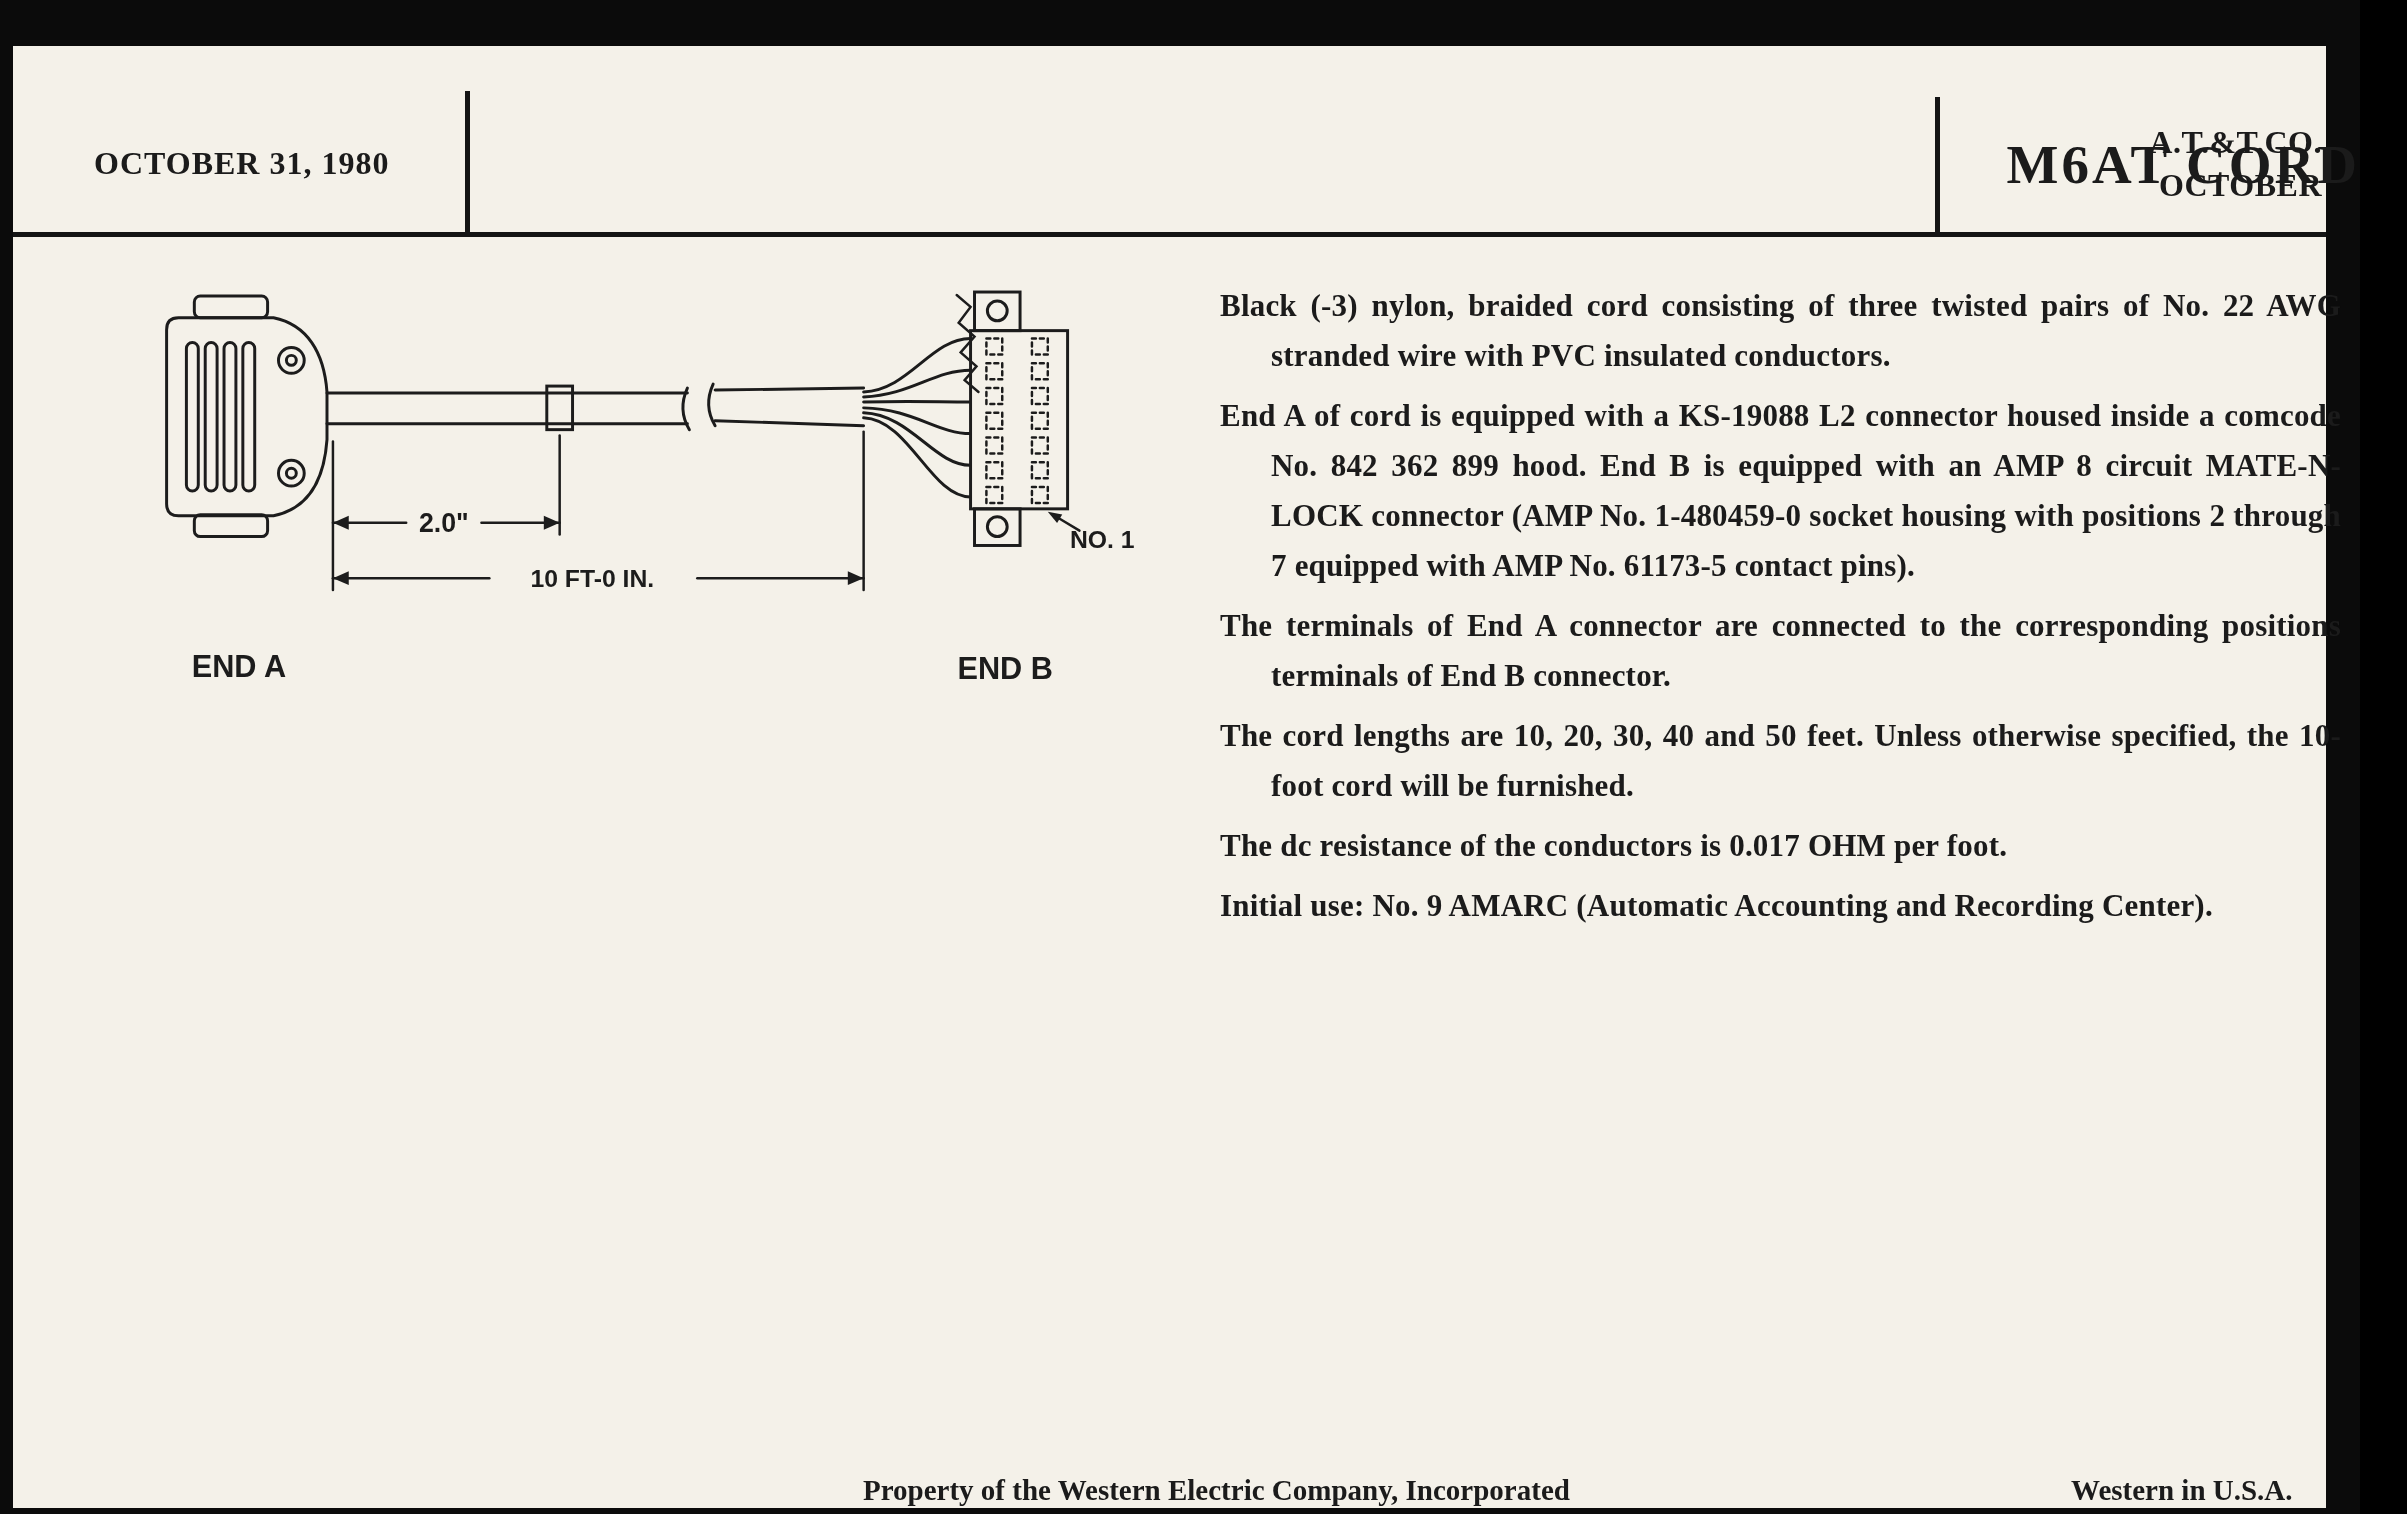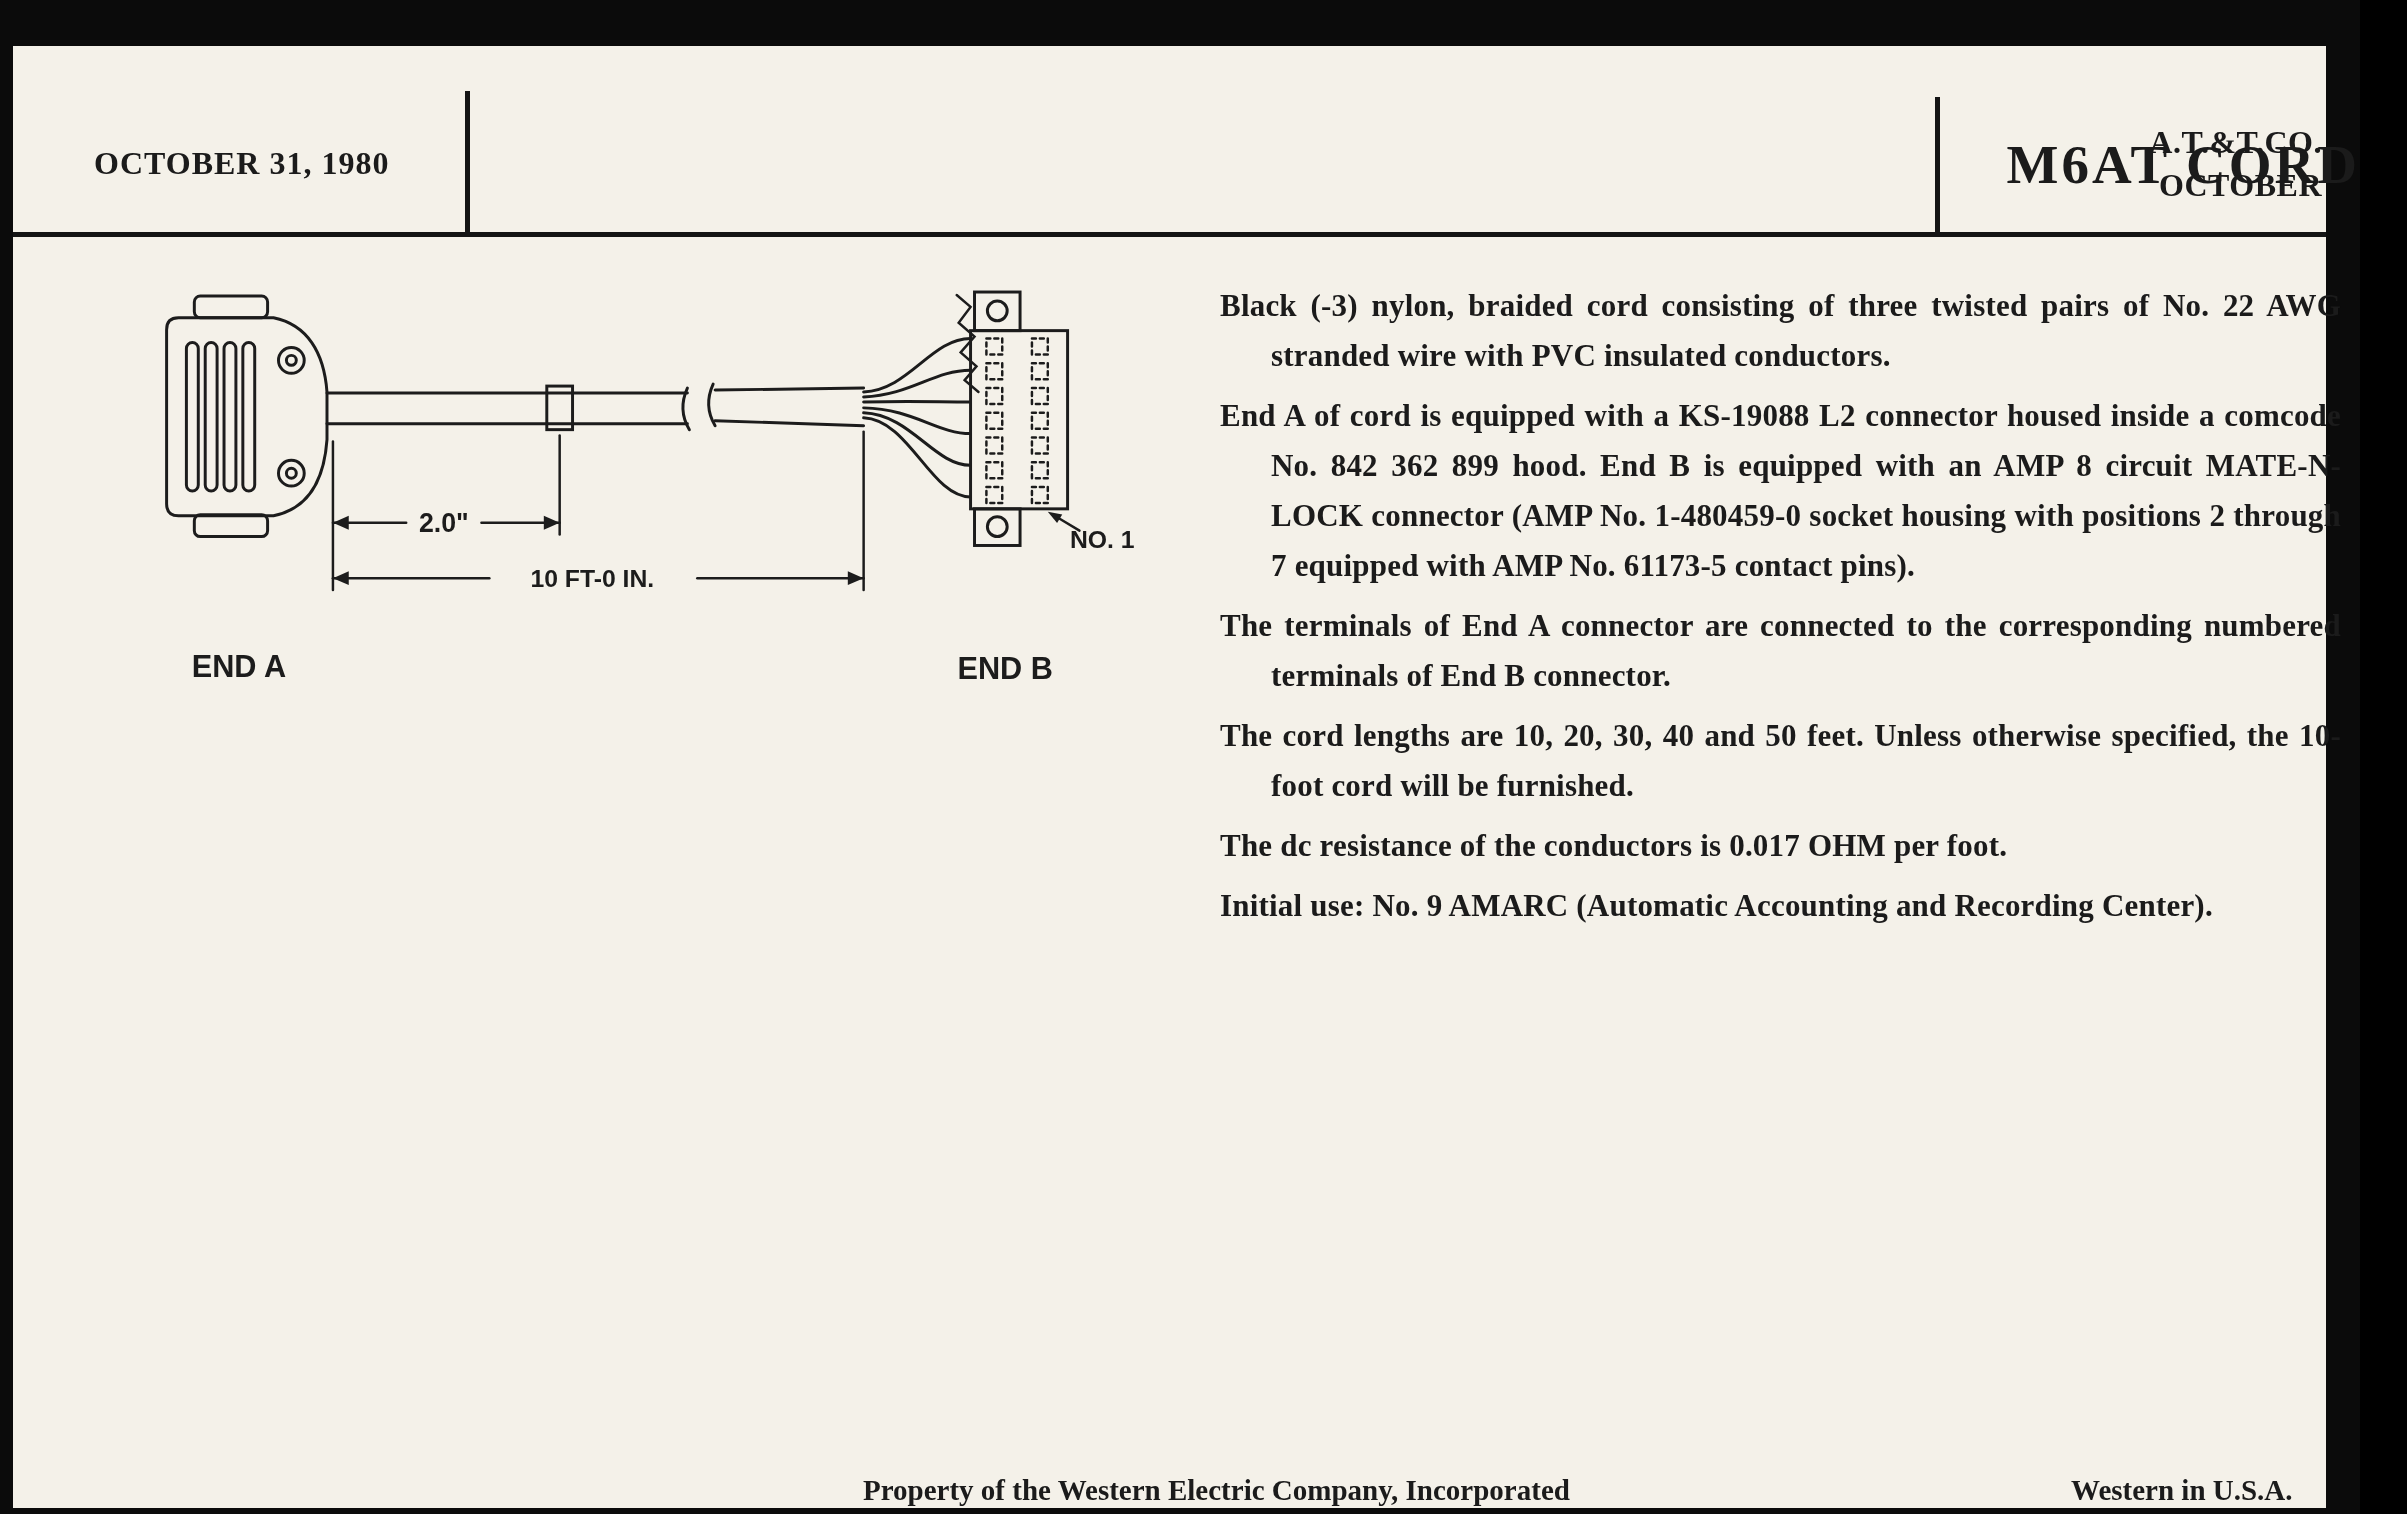--- a/index.html
+++ b/index.html
@@ -147,21 +147,21 @@
     <text x="320" y="253" text-anchor="middle" font-size="27">2.0"</text>
     <text x="470" y="309" text-anchor="middle" font-size="25">10 FT-0 IN.</text>
     <text x="985" y="270" text-anchor="middle" font-size="25">NO. 1</text>
     <text x="113" y="400" text-anchor="middle" font-size="31">END A</text>
     <text x="887" y="402" text-anchor="middle" font-size="31">END B</text>
   </svg>
 
   <div class="body-text">
     <p>Black (-3) nylon, braided cord consisting of three twisted pairs of No. 22 AWG stranded wire with PVC insulated conductors.</p>
     <p>End A of cord is equipped with a KS-19088 L2 connector housed inside a comcode No. 842 362 899 hood. End B is equipped with an AMP 8 circuit MATE-N-LOCK connector (AMP No. 1-480459-0 socket housing with positions 2 through 7 equipped with AMP No. 61173-5 contact pins).</p>
-    <p>The terminals of End A connector are connected to the corresponding numbered terminals of End B connector.</p>
+    <p>The terminals of End A connector are connected to the corresponding positions terminals of End B connector.</p>
     <p>The cord lengths are 10, 20, 30, 40 and 50 feet. Unless otherwise specified, the 10-foot cord will be furnished.</p>
     <p>The dc resistance of the conductors is 0.017 OHM per foot.</p>
     <p>Initial use: No. 9 AMARC (Automatic Accounting and Recording Center).</p>
   </div>
 
   <div class="footer-left">Property of the Western Electric Company, Incorporated</div>
   <div class="footer-right">Western in U.S.A.</div>
 
 </div>
 

